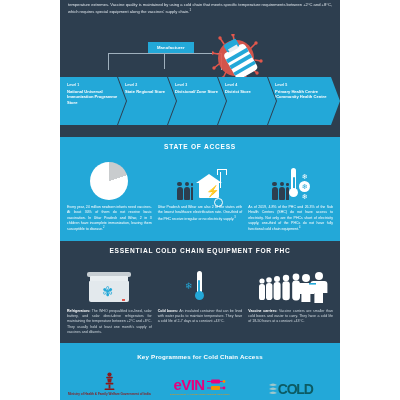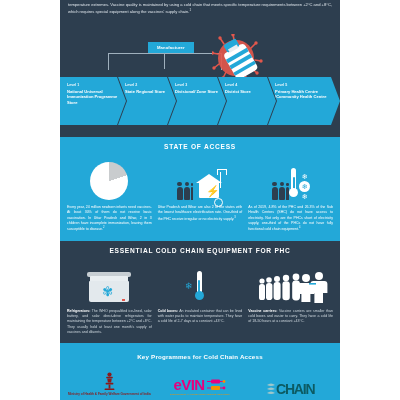--- a/index.html
+++ b/index.html
@@ -361,21 +361,21 @@
 
         <div class="logo">
           <div style="display:flex;align-items:center;">
             <svg width="9" height="14" viewBox="0 0 9 14">
               <g fill="#9fc7cb">
                 <path d="M0 3 q4 -3 8 0 q-4 2 -8 0z"></path>
                   <path d="M0 7 q4 -3 8 0 q-4 2 -8 0z"></path>
                   <path d="M0 11 q4 -3 8 0 q-4 2 -8 0z"></path>
               </g>
             </svg>
-            <span class="nccd">CHAIN</span>
+            <span class="nccd">COLD</span>
           </div>
         </div>
       </div>
 
       <div class="cards" style="margin-top:4px;">
         <div class="card">
           
         </div>
         <div class="card">
           

